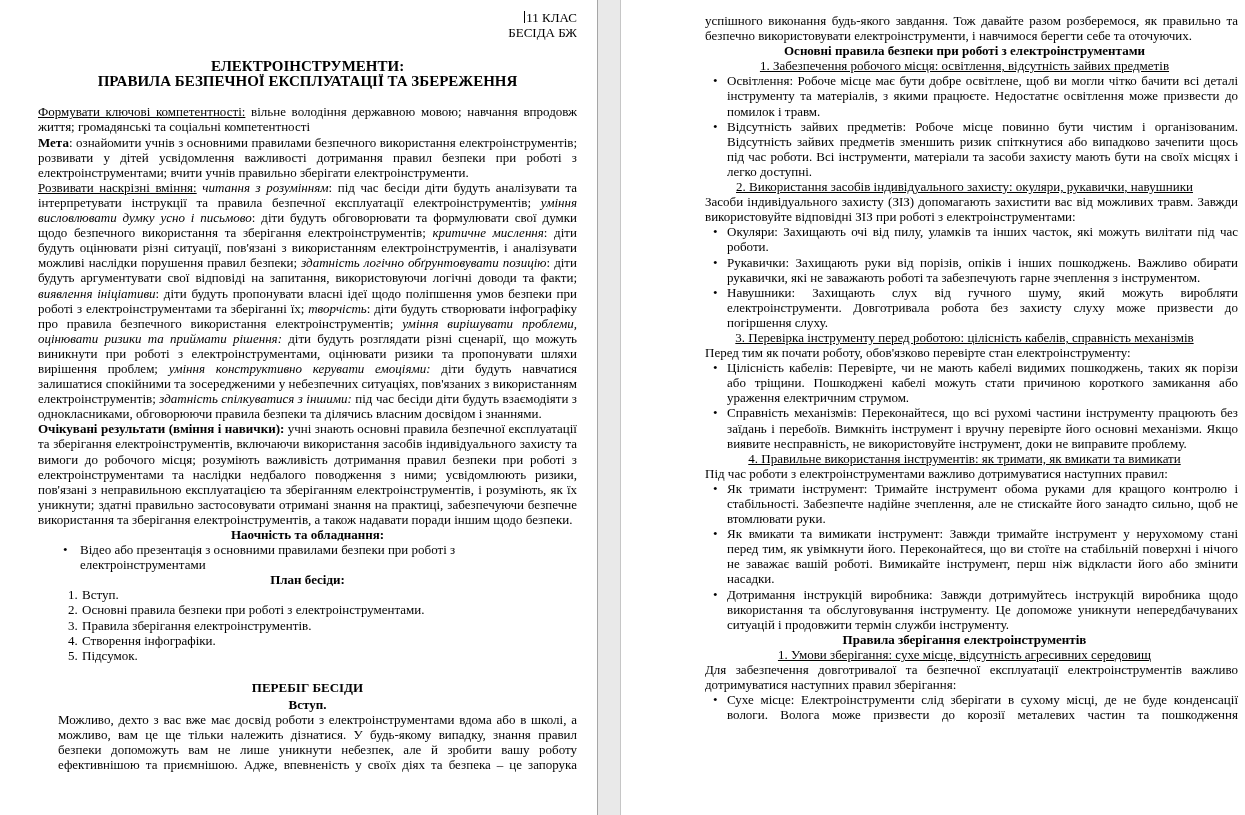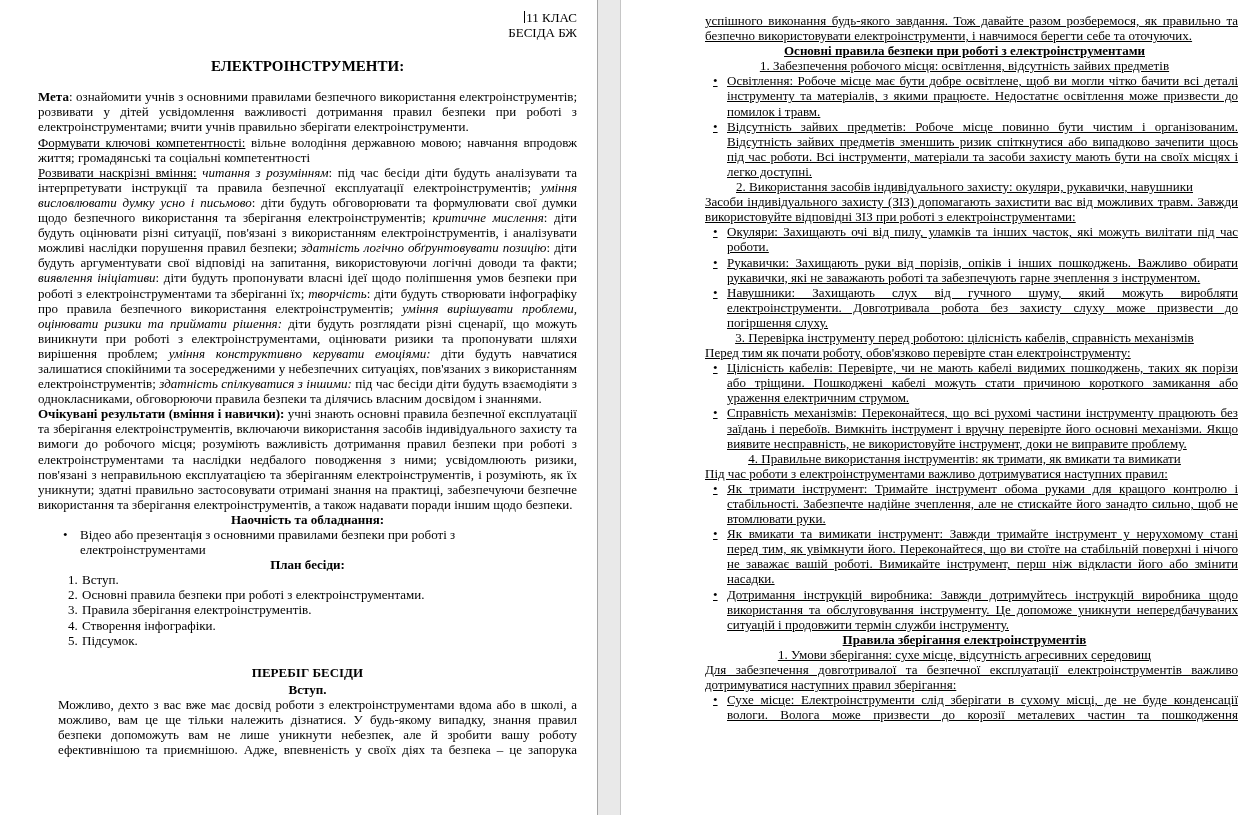--- a/index.html
+++ b/index.html
@@ -10,21 +10,21 @@
   }
   .viewport{display:flex;width:1245px;height:815px;}
   .page{background:var(--page,#fff);height:815px;overflow:hidden;box-sizing:border-box;}
   .page-left{width:597px;flex:none;}
   .page-gap{
     width:24px;flex:none;box-sizing:border-box;
     background:var(--gap-bg,#e9e9e9);
     border-left:1px solid var(--gap-border-left,#a6a6a6);
     border-right:1px solid var(--gap-border-right,#c6c6c6);
   }
-  .page-right{flex:1;text-decoration:underline;}
+  .page-right{flex:1;}
   .content{font-size:13px;line-height:15.1px;}
   .page-left .content{padding:10px 20px 0 38px;}
   .page-right .content{padding:13px 7px 0 70px;}
 
   .hdr{text-align:right;}
   .cursor{display:inline-block;width:1px;height:12px;background:#000;vertical-align:-1px;margin-right:1px;}
   .doc-title{text-align:center;font-weight:bold;font-size:15px;margin:19px 0 15px;}
   .center-head{text-align:center;font-weight:bold;margin:17px 0 2px;}
 
   .para{text-align:justify;}
@@ -54,23 +54,24 @@
 
 <div class="viewport">
   <div class="page page-left">
     <div class="content">
         <div class="hdr">
           <div><span class="cursor"></span>11 КЛАС</div>
           <div>БЕСІДА БЖ</div>
         </div>
         <div class="doc-title">
           <div>ЕЛЕКТРОІНСТРУМЕНТИ:</div>
+          <div>ПРАВИЛА БЕЗПЕЧНОЇ ЕКСПЛУАТАЦІЇ ТА ЗБЕРЕЖЕННЯ</div>
         </div>
+        <div class="para"><span class="u">Формувати ключові компетентності:</span><span> вільне володіння державною мовою; навчання впродовж життя; громадянські та соціальні компетентності</span></div>
         <div class="para"><span class="b">Мета</span><span>: ознайомити учнів з основними правилами безпечного використання електроінструментів; розвивати у дітей усвідомлення важливості дотримання правил безпеки при роботі з електроінструментами; вчити учнів правильно зберігати електроінструменти.</span></div>
-        <div class="para"><span class="u">Формувати ключові компетентності:</span><span> вільне володіння державною мовою; навчання впродовж життя; громадянські та соціальні компетентності</span></div>
         <div class="para"><span class="u">Розвивати наскрізні вміння:</span><span> </span><span class="i">читання з розумінням</span><span>: під час бесіди діти будуть аналізувати та інтерпретувати інструкції та правила безпечної експлуатації електроінструментів; </span><span class="i">уміння висловлювати думку усно і письмово</span><span>: діти будуть обговорювати та формулювати свої думки щодо безпечного використання та зберігання електроінструментів; </span><span class="i">критичне мислення</span><span>: діти будуть оцінювати різні ситуації, пов'язані з використанням електроінструментів, і аналізувати можливі наслідки порушення правил безпеки; </span><span class="i">здатність логічно обґрунтовувати позицію</span><span>: діти будуть аргументувати свої відповіді на запитання, використовуючи логічні доводи та факти; </span><span class="i">виявлення ініціативи</span><span>: діти будуть пропонувати власні ідеї щодо поліпшення умов безпеки при роботі з електроінструментами та зберіганні їх; </span><span class="i">творчість</span><span>: діти будуть створювати інфографіку про правила безпечного використання електроінструментів; </span><span class="i">уміння вирішувати проблеми, оцінювати ризики та приймати рішення:</span><span> діти будуть розглядати різні сценарії, що можуть виникнути при роботі з електроінструментами, оцінювати ризики та пропонувати шляхи вирішення проблем; </span><span class="i">уміння конструктивно керувати емоціями:</span><span> діти будуть навчатися залишатися спокійними та зосередженими у небезпечних ситуаціях, пов'язаних з використанням електроінструментів; </span><span class="i">здатність спілкуватися з іншими:</span><span> під час бесіди діти будуть взаємодіяти з однокласниками, обговорюючи правила безпеки та ділячись власним досвідом і знаннями.</span></div>
         <div class="para"><span class="b">Очікувані результати (вміння і навички):</span><span> учні знають основні правила безпечної експлуатації та зберігання електроінструментів, включаючи використання засобів індивідуального захисту та вимоги до робочого місця; розуміють важливість дотримання правил безпеки при роботі з електроінструментами та наслідки недбалого поводження з ними; усвідомлюють ризики, пов'язані з неправильною експлуатацією та зберіганням електроінструментів, і розуміють, як їх уникнути; здатні правильно застосовувати отримані знання на практиці, забезпечуючи безпечне використання та зберігання електроінструментів, а також надавати поради іншим щодо безпеки.</span></div>
         <div class="para nojust"><span class="b">Наочність та обладнання:</span></div>
         <div class="blist">
           <div class="bitem">
             <span class="bmark">•</span>
             <span class="btext nojust"><span>Відео або презентація з основними правилами безпеки при роботі з електроінструментами</span></span>
           </div>
         </div>
         <div class="para nojust"><span class="b">План бесіди:</span></div>

